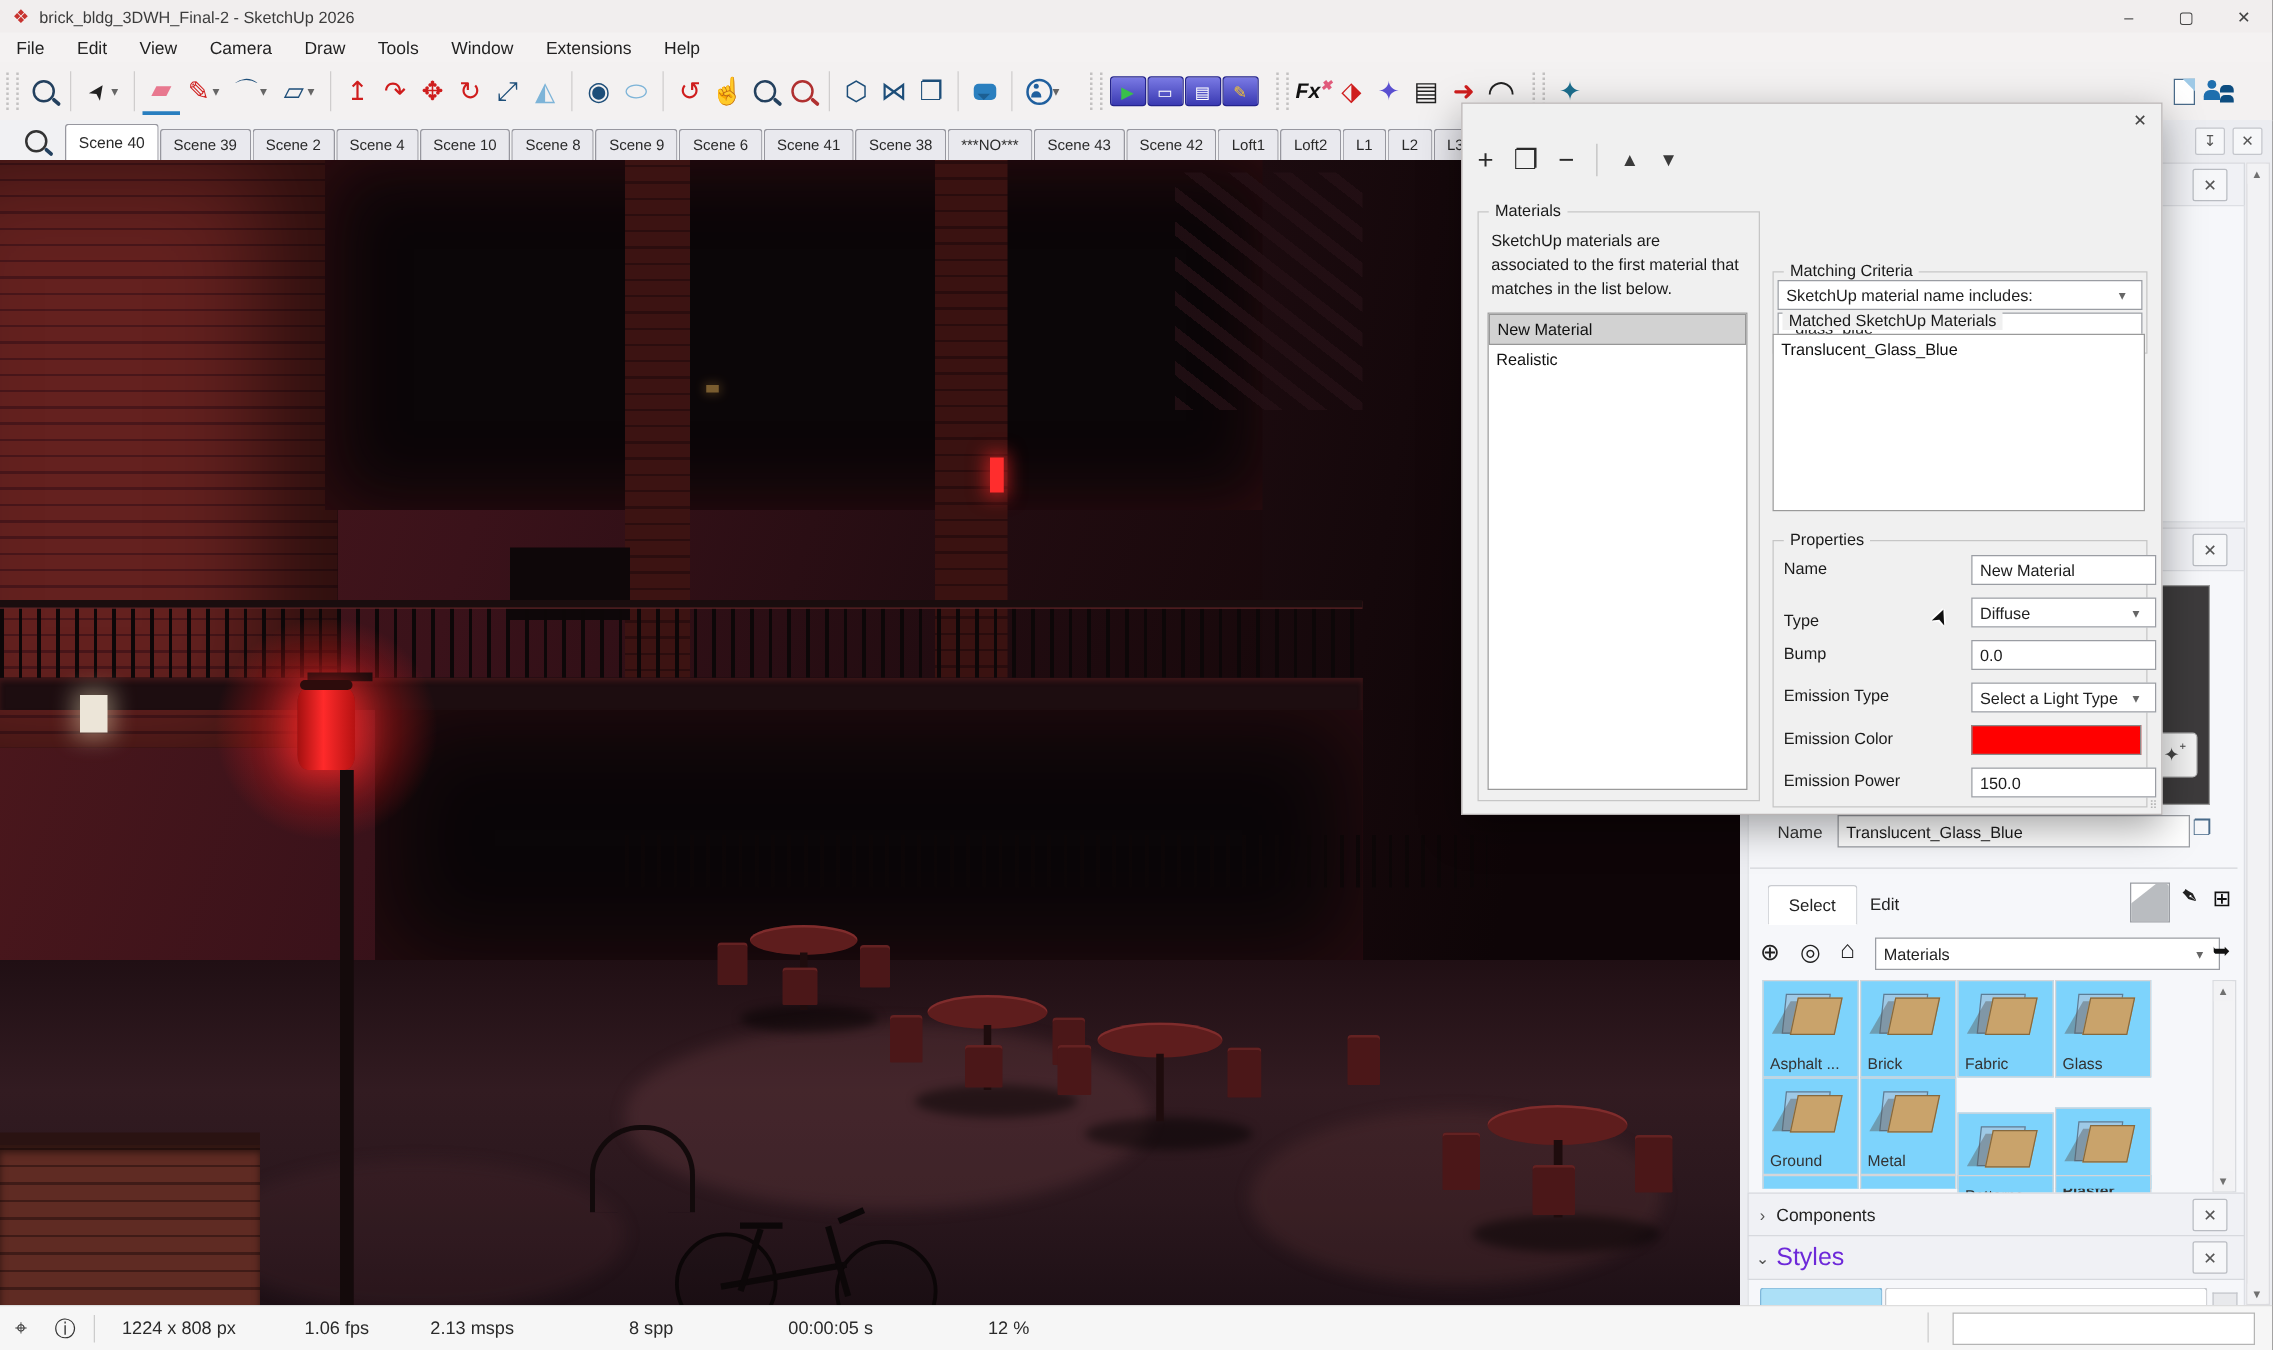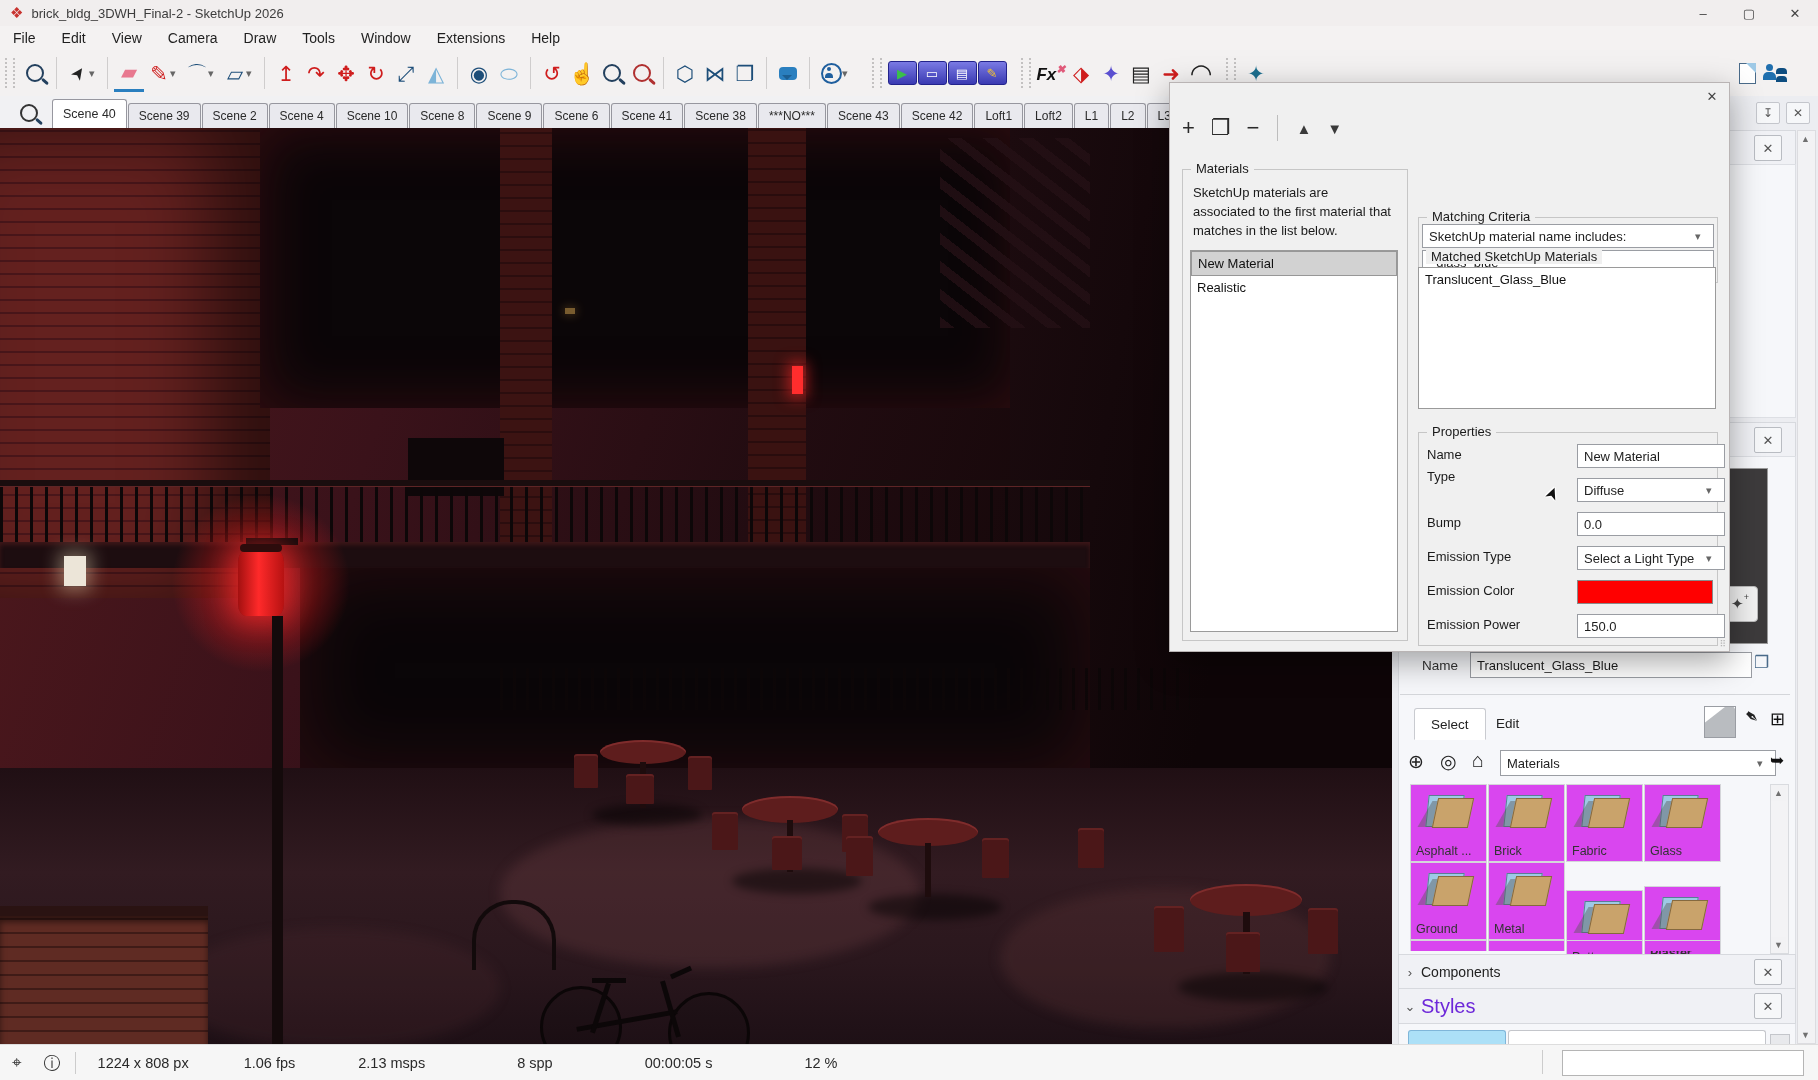--- a/index.html
+++ b/index.html
@@ -110,21 +110,21 @@
   .panelbody{position:absolute;background:#f6f7fa;border:1px solid #dddfe4;}
   .preview-sq{position:absolute;background:#3d3b3c;border:1px solid #9a9a9a;}
   .ai-btn{position:absolute;width:34px;height:34px;background:#f2f2f2;border:1px solid #bbb;border-radius:4px;display:flex;align-items:center;justify-content:center;color:#444;font-size:15px;}
   .fieldlbl{font-size:13.5px;color:#333;}
   .tbx{background:#fff;border:1px solid #9a9da3;display:flex;align-items:center;padding:0 6px;font-size:13px;color:#1c1c1c;}
   .seltab{position:absolute;height:30px;padding:0 16px;display:flex;align-items:center;font-size:13.5px;color:#222;}
   .seltab.active{background:#fff;border:1px solid #c9cbd0;border-bottom:1px solid #fff;border-radius:3px 3px 0 0;}
   .swatch{position:absolute;width:30px;height:30px;background:#fff;border:1px solid #9a9da3;overflow:hidden;}
   .swatch::after{content:"";position:absolute;left:-16px;top:10px;width:60px;height:40px;background:#b9bcc0;transform:rotate(-38deg);}
   .dd{background:#fff;border:1px solid #9a9da3;display:flex;align-items:center;padding:0 6px;font-size:13px;justify-content:space-between;}
-  .foldercell{position:absolute;width:75px;height:76px;background:#d946ef;border:1px solid #d4d5d9;}
+  .foldercell{position:absolute;width:75px;height:76px;background:#7dd3fc;border:1px solid #d4d5d9;}
   .folder{position:absolute;left:14px;top:8px;width:48px;height:36px;}
   .folder .back{position:absolute;left:2px;top:2px;width:34px;height:30px;background:#9ec9e6;border:1px solid #5b7d96;transform:skewX(-6deg);}
   .folder .fshadow{position:absolute;left:0px;top:8px;width:36px;height:26px;background:rgba(90,90,90,.45);transform:skewX(-30deg);}
   .folder .front{position:absolute;left:10px;top:5px;width:34px;height:28px;background:#c9a36b;border:1px solid #85693f;transform:skewX(-12deg);}
   .flabel{position:absolute;left:5px;bottom:3px;font-size:12.5px;color:#333;white-space:nowrap;overflow:hidden;max-width:66px;}
   .chev{font-size:13px;color:#555;width:22px;text-align:center;}
 
   
   .dlg{left:1169px;top:82px;width:559px;height:568px;background:#f0f0f0;border:1px solid #b9b4b4;
        box-shadow:0 10px 30px rgba(0,0,0,.35);z-index:50;}
@@ -541,21 +541,21 @@
       <span class="legend" style="top:-2px;">Matched SketchUp Materials</span>
       <div class="listbox" style="left:0;top:16px;width:296px;height:140px;">
         <div class="litem">Translucent_Glass_Blue</div>
       </div>
     </div>
 
     <div class="group" style="left:248px;top:349px;width:298px;height:212px;">
       <span class="legend">Properties</span>
       <span class="prow-lbl" style="top:14px;">Name</span>
       <div class="prow-ctl tbx" style="top:11px;">New Material</div>
-      <span class="prow-lbl" style="top:36px;">Type</span>
+      <span class="prow-lbl" style="top:56px;">Type</span>
       <div class="prow-ctl dd" style="top:45px;">
         <span>Diffuse</span>
         <span class="caret">▾</span>
       </div>
       <span class="prow-lbl" style="top:82px;">Bump</span>
       <div class="prow-ctl tbx" style="top:79px;">0.0</div>
       <span class="prow-lbl" style="top:116px;">Emission Type</span>
       <div class="prow-ctl dd" style="top:113px;">
         <span>Select a Light Type</span>
         <span class="caret">▾</span>
@@ -569,21 +569,21 @@
   </div>
 
   <span class="abs cursor">➤</span>
 
   <div class="abs statusbar">
     <span class="st-ic">⌖</span>
     <span class="st-ic" style="margin-left:22px;">ⓘ</span>
     <span class="st-sep"></span>
     <span class="st-txt" style="margin-left:8px;">1224 x 808 px</span>
     <span class="st-txt" style="margin-left:55px;">1.06 fps</span>
-    <span class="st-txt" style="margin-left:63px;">2.13 msps</span>
+    <span class="st-txt" style="margin-left:49px;">2.13 msps</span>
     <span class="st-txt" style="margin-left:92px;">8 spp</span>
     <span class="st-txt" style="margin-left:92px;">00:00:05 s</span>
     <span class="st-txt" style="margin-left:92px;">12 %</span>
   </div>
   <div class="abs meas-sep"></div>
   <div class="abs meas"></div>
 
 </div>
 
 </body></html>

